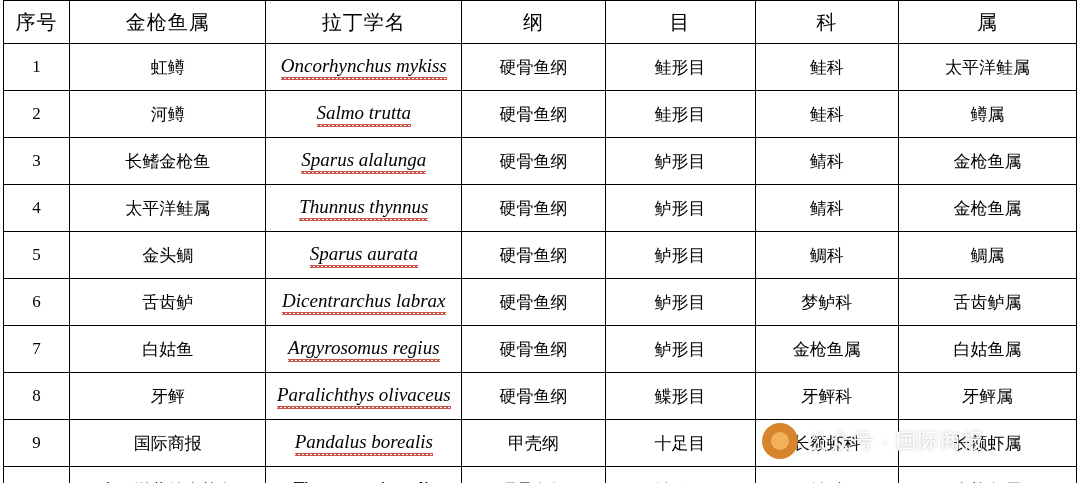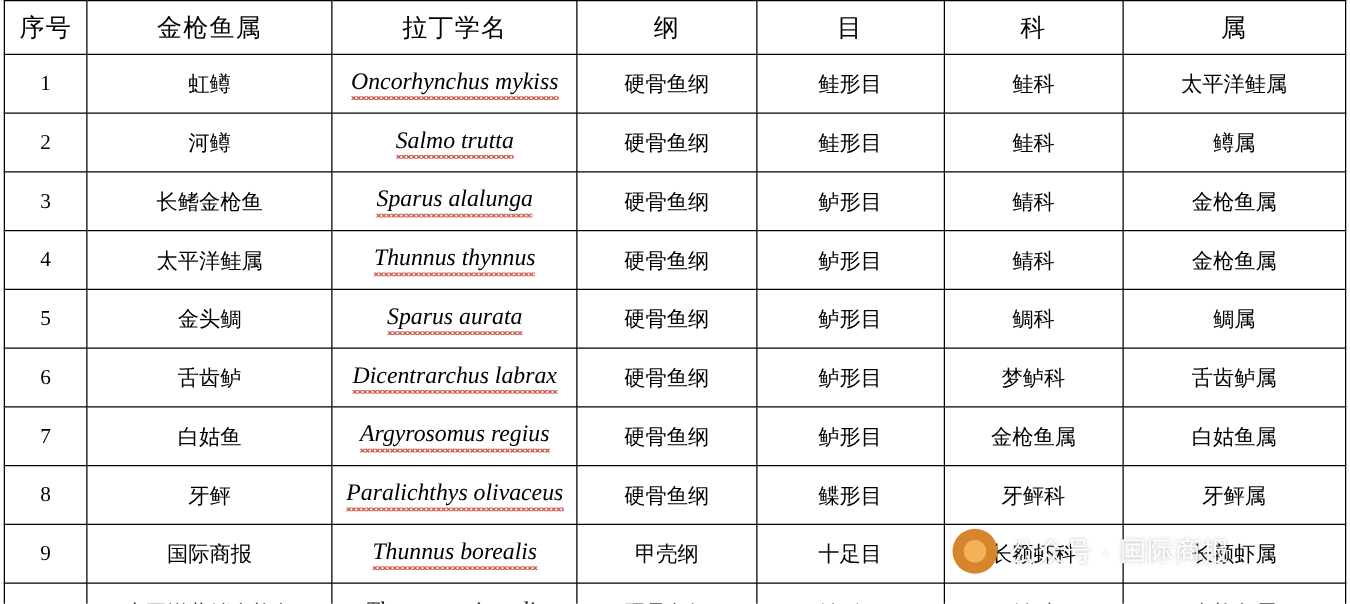--- a/index.html
+++ b/index.html
@@ -216,21 +216,21 @@
         <td>牙鲆</td>
         <td class="latin"><span class="sq">Paralichthys olivaceus</span></td>
         <td>硬骨鱼纲</td>
         <td>鲽形目</td>
         <td>牙鲆科</td>
         <td>牙鲆属</td>
       </tr>
       <tr>
         <td class="idx">9</td>
         <td>国际商报</td>
-        <td class="latin"><span class="sq">Thunnus borealis</span></td>
+        <td class="latin"><span class="sq">Pandalus borealis</span></td>
         <td>甲壳纲</td>
         <td>十足目</td>
         <td>长额虾科</td>
         <td>长额虾属</td>
       </tr>
       <tr>
         <td class="idx">10</td>
         <td>太平洋蓝鳍金枪鱼</td>
         <td class="latin"><span class="sq">Thunnus orientalis</span></td>
         <td>硬骨鱼纲</td>

